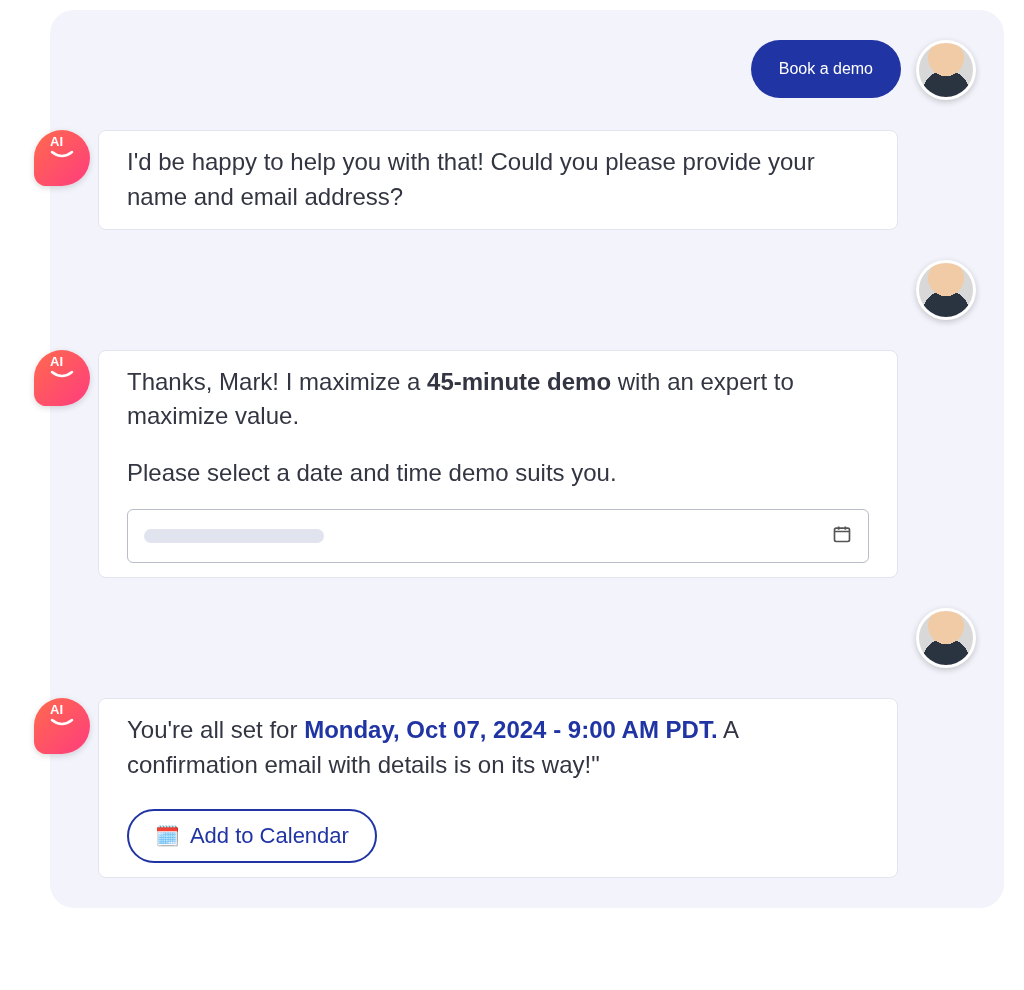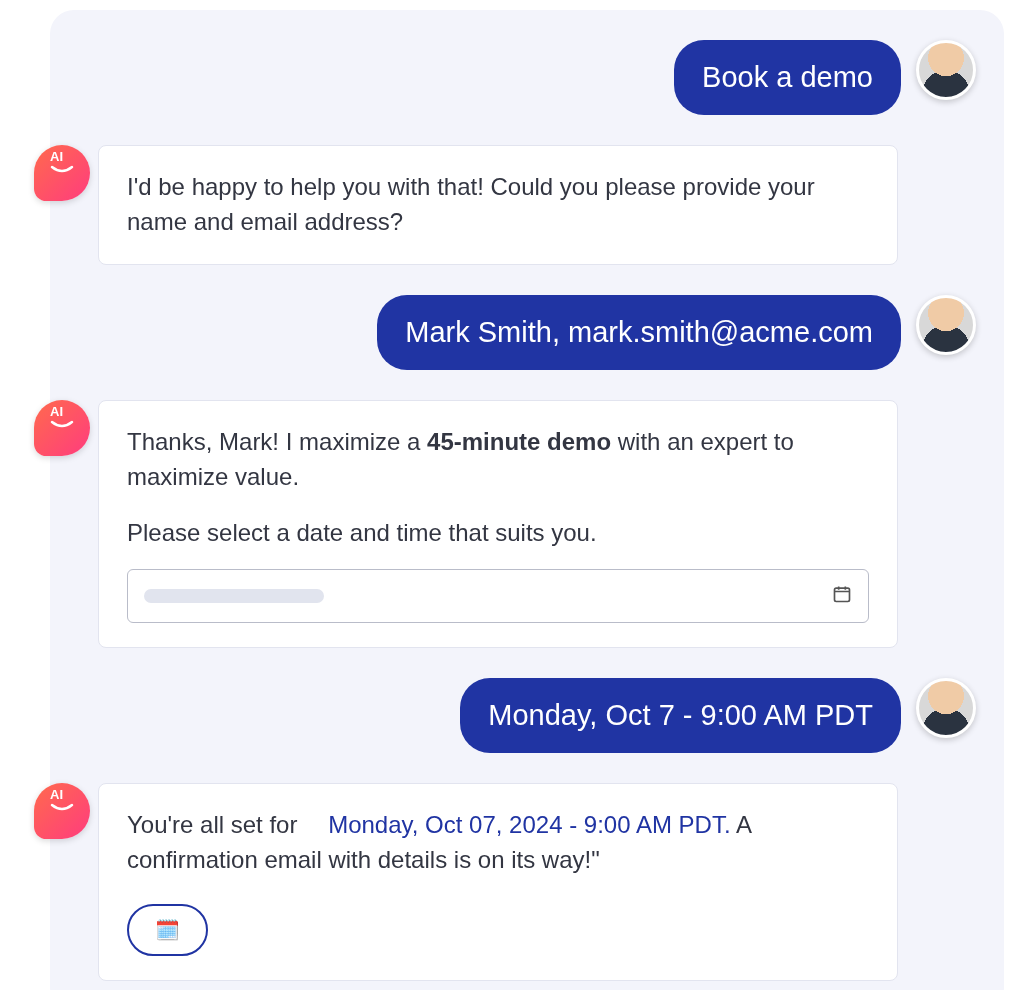--- a/index.html
+++ b/index.html
@@ -21,21 +21,21 @@
     display: flex;
     align-items: flex-start;
     margin-bottom: 30px;
   }
   .row.user { justify-content: flex-end; }
   .row.ai   { justify-content: flex-start; }
 
   .user-bubble {
     background: #2034a3;
     color: #ffffff;
-    font-size: 29px;
+    font-size: 16px;
     padding: 18px 28px;
     border-radius: 30px;
     max-width: 720px;
     line-height: 1.35;
   }
   .user-avatar {
     width: 60px; height: 60px;
     border-radius: 50%;
     margin-left: 15px;
     flex-shrink: 0;
@@ -55,21 +55,21 @@
     align-items: flex-start;
     justify-content: center;
     box-shadow: 0 2px 6px rgba(0,0,0,.15);
   }
   .ai-avatar svg { width: 32px; height: 32px; }
 
   .ai-card {
     background: #ffffff;
     border: 1px solid #e2e4ef;
     border-radius: 8px;
-    padding: 24px 28px;
+    padding: 14px 28px;
     max-width: 800px;
     width: 100%;
     font-size: 24px;
     line-height: 1.45;
     color: #333642;
     margin-left: 36px;
     position: relative;
   }
   .ai-card p { margin: 0; }
   .ai-card .para2 { margin-top: 22px; }
@@ -86,21 +86,21 @@
     background: #fff;
   }
   .date-placeholder-skeleton {
     height: 14px;
     width: 180px;
     background: #e1e4ee;
     border-radius: 7px;
   }
   .calendar-ic svg { width: 20px; height: 20px; }
 
-  .strong-blue { color: #2034a3; font-weight: 400; margin-left: 24px; }
+  .strong-blue { color: #2034a3; font-weight: 700; }
   .bold { font-weight: 700; margin-top: 37px; }
 
   .action-row {
     display: flex;
     gap: 22px;
     margin-top: 26px;
   }
   .pill-btn {
     border: 2px solid #2034a3;
     color: #2034a3;
@@ -135,69 +135,64 @@
         <text x="4" y="16" fill="#fff" font-size="13" font-weight="700" font-family="Arial">AI</text>
         <path d="M6 22 Q16 30 26 22" stroke="#fff" stroke-width="2.5" fill="none" stroke-linecap="round"></path>
       </svg>
     </div>
     <div class="ai-card">
       <p>I'd be happy to help you with that! Could you please provide your name and email address?</p>
     </div>
   </div>
 
   <div class="row user">
-    <div class="user-bubble">
-      <span>Mark Smith, mark.smith@acme.com</span>
-    </div>
     <div class="user-avatar"></div>
   </div>
 
   <div class="row ai ai-row">
     <div class="ai-avatar">
       <svg viewBox="0 0 32 32">
         <text x="4" y="16" fill="#fff" font-size="13" font-weight="700" font-family="Arial">AI</text>
         <path d="M6 22 Q16 30 26 22" stroke="#fff" stroke-width="2.5" fill="none" stroke-linecap="round"></path>
       </svg>
     </div>
     <div class="ai-card">
       <p>
         <span>Thanks, Mark! I maximize a </span><span class="bold">45-minute demo</span><span> with an expert to maximize value.</span>
       </p>
-      <p class="para2">Please select a date and time that suits you.</p>
+      <p class="para2">Please select a date and time demo suits you.</p>
       <div class="date-input-wrap">
         <div class="date-placeholder-skeleton"></div>
         <span class="calendar-ic">
           <svg viewBox="0 0 24 24" fill="none" stroke="#555" stroke-width="2">
             <rect x="3" y="5" width="18" height="16" rx="2"></rect>
             <path d="M3 9h18M8 3v4M16 3v4"></path>
           </svg>
         </span>
       </div>
     </div>
   </div>
 
   <div class="row user">
-    <div class="user-bubble">
-      <span>Monday, Oct 7 - 9:00 AM PDT</span>
-    </div>
     <div class="user-avatar"></div>
   </div>
 
   <div class="row ai ai-row" style="margin-bottom:0">
     <div class="ai-avatar">
       <svg viewBox="0 0 32 32">
         <text x="4" y="16" fill="#fff" font-size="13" font-weight="700" font-family="Arial">AI</text>
         <path d="M6 22 Q16 30 26 22" stroke="#fff" stroke-width="2.5" fill="none" stroke-linecap="round"></path>
       </svg>
     </div>
     <div class="ai-card">
       <p>
         <span>You're all set for </span><span class="strong-blue">Monday, Oct 07, 2024 - 9:00 AM PDT.</span><span> A confirmation email with details is on its way!"</span>
       </p>
       <div class="action-row">
         <button class="pill-btn">
           <span class="emoji">🗓️</span>
+          <span>Add to Calendar</span>
         </button>
       </div>
     </div>
   </div>
 
 </div>
 
 </body></html>

